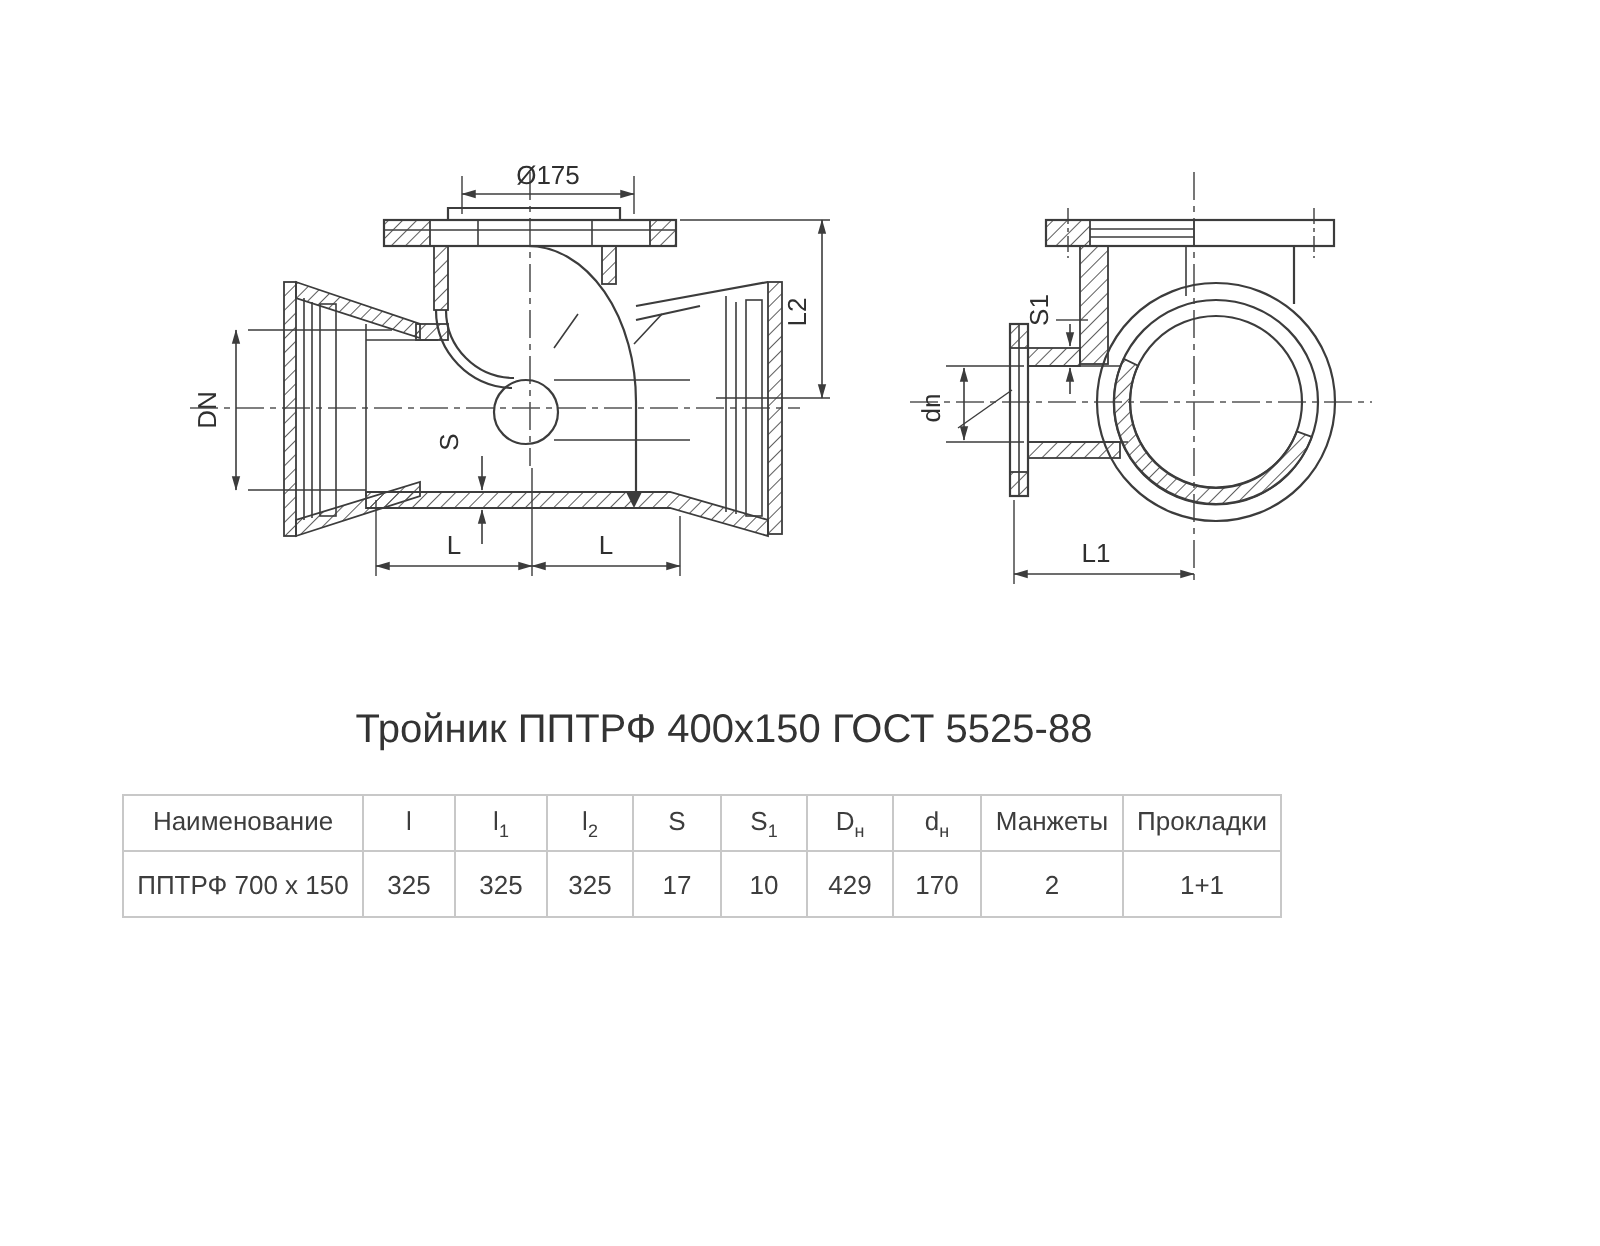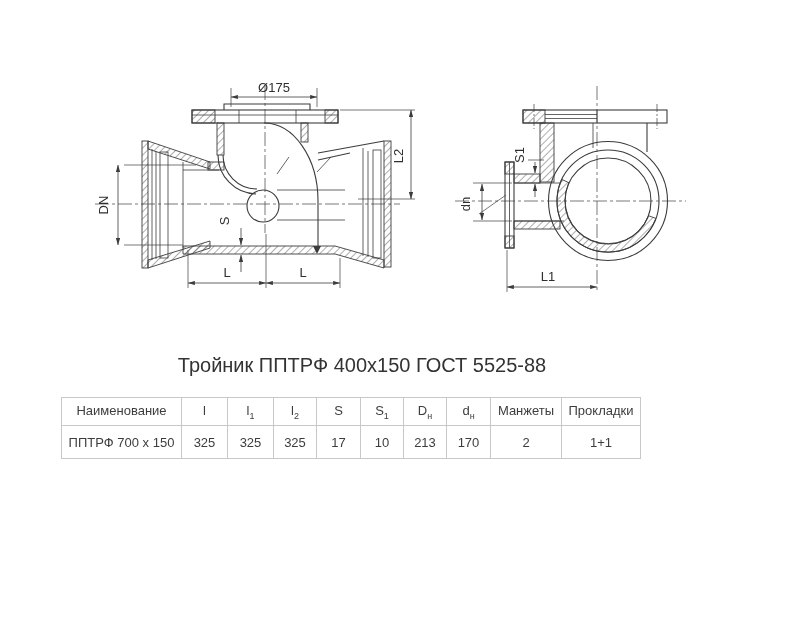--- a/index.html
+++ b/index.html
@@ -214,21 +214,21 @@
       </tr>
     </thead>
     <tbody>
       <tr>
         <td>ППТРФ 700 х 150</td>
         <td>325</td>
         <td>325</td>
         <td>325</td>
         <td>17</td>
         <td>10</td>
-        <td>213</td>
+        <td>429</td>
         <td>170</td>
         <td>2</td>
         <td>1+1</td>
       </tr>
     </tbody>
   </table>
 
 </div>
 
 </body></html>

